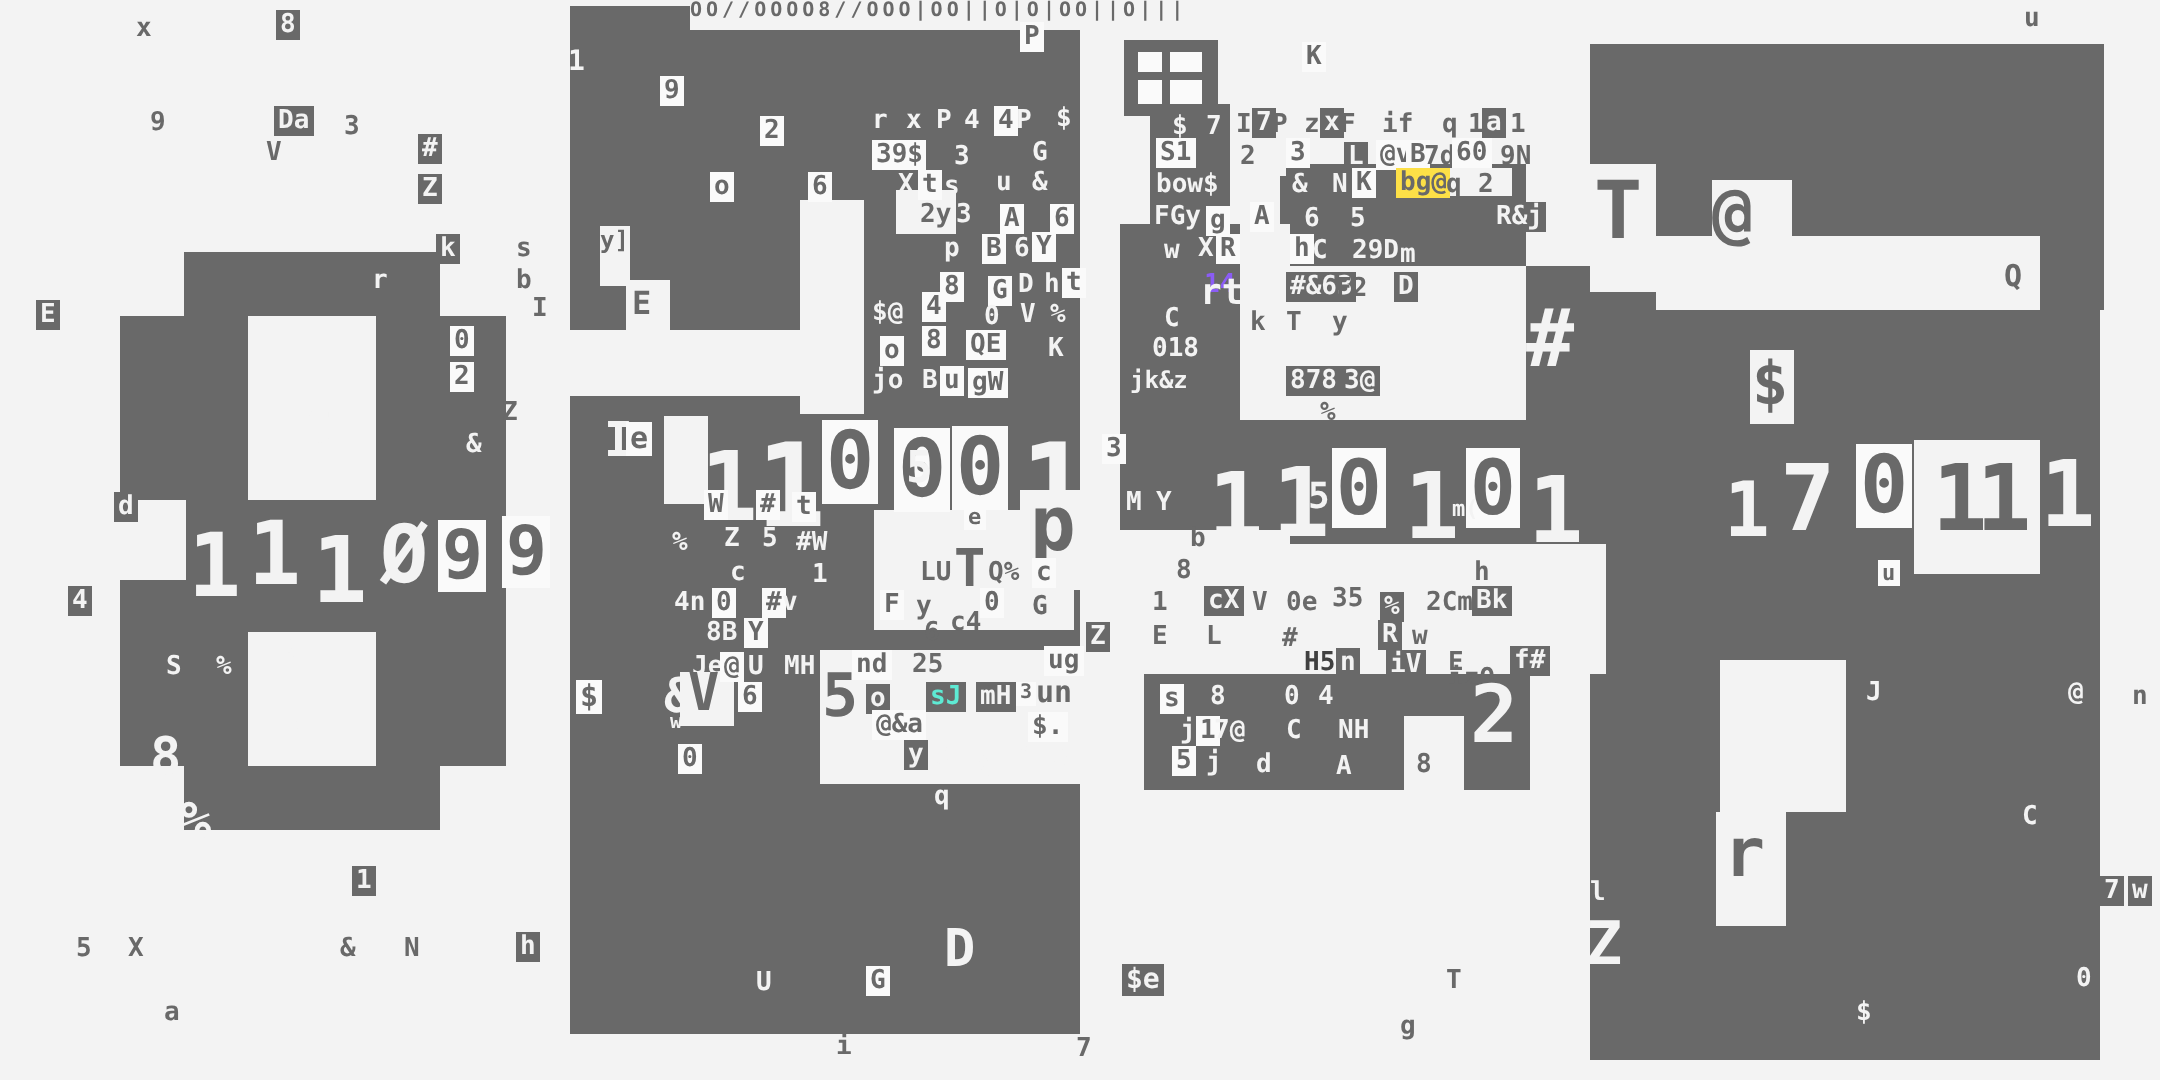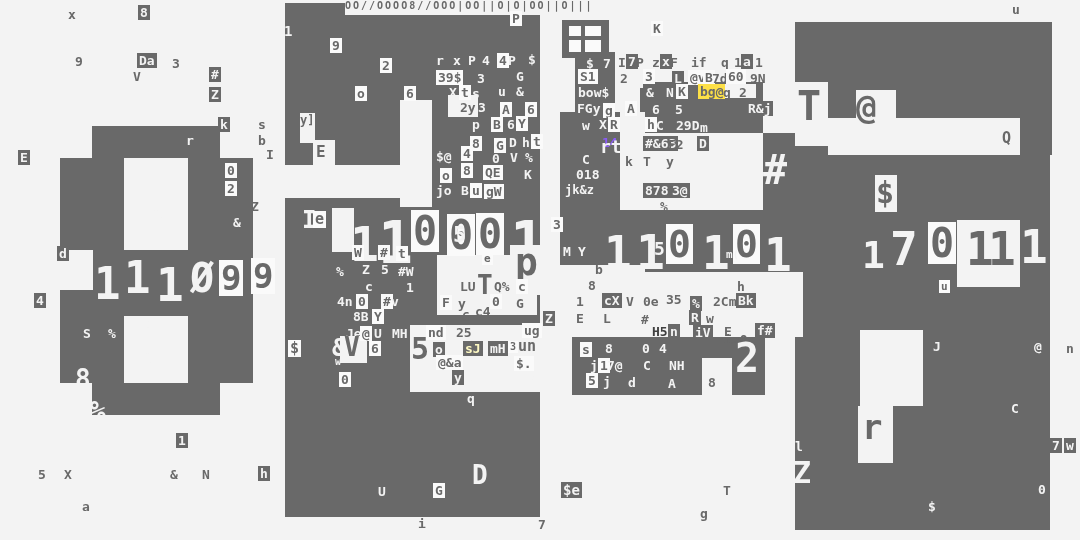--- a/index.html
+++ b/index.html
@@ -214,21 +214,21 @@
     <span class="g l" style="left: 392px; top: 327px; font-size: 13px; color: rgb(243, 243, 243);">MH</span>
     <span class="g wb" style="left: 426px; top: 325px; font-size: 13px; background: rgb(250, 250, 250); color: rgb(105, 105, 105);">nd</span>
     <span class="g d" style="left: 456px; top: 326px; font-size: 13px; color: rgb(105, 105, 105);">25</span>
     <span class="g wb" style="left: 505px; top: 323px; font-size: 13px; background: rgb(250, 250, 250); color: rgb(105, 105, 105); margin-left: 17px;">ug</span>
     <span class="g wb" style="left: 288px; top: 340px; font-size: 15px; background: rgb(250, 250, 250); color: rgb(105, 105, 105);">$</span>
     <span class="g l" style="left: 332px; top: 336px; font-size: 24px; color: rgb(243, 243, 243);">&amp;</span>
     <span class="g d" style="left: 344px; top: 334px; font-size: 26px; color: rgb(105, 105, 105);">V</span>
     <span class="g wb" style="left: 369px; top: 341px; font-size: 13px; background: rgb(250, 250, 250); color: rgb(105, 105, 105);">6</span>
     <span class="g d" style="left: 411px; top: 334px; font-size: 30px; color: rgb(105, 105, 105);">5</span>
     <span class="g ib" style="left: 433px; top: 342px; font-size: 13px; background: rgb(105, 105, 105); color: rgb(243, 243, 243);">o</span>
-    <span class="g ib" style="left: 463px; top: 341px; font-size: 13px; background: rgb(105, 105, 105); color: #fef9c3;">sJ</span>
+    <span class="g ib" style="left: 463px; top: 341px; font-size: 13px; background: rgb(105, 105, 105); color: #5eead4;">sJ</span>
     <span class="g ib" style="left: 488px; top: 341px; font-size: 13px; background: rgb(105, 105, 105); color: rgb(243, 243, 243);">mH</span>
     <span class="g wb" style="left: 508px; top: 341px; font-size: 10px; background: rgb(250, 250, 250); color: rgb(105, 105, 105);">3</span>
     <span class="g d" style="left: 518px; top: 339px; font-size: 15px; color: rgb(105, 105, 105);">un</span>
     <span class="g l" style="left: 335px; top: 357px; font-size: 10px; color: rgb(243, 243, 243);">w</span>
     <span class="g wb" style="left: 436px; top: 355px; font-size: 13px; background: rgb(250, 250, 250); color: rgb(105, 105, 105);">@&amp;a</span>
     <span class="g l" style="left: 475px; top: 357px; font-size: 13px; color: rgb(243, 243, 243);">H</span>
     <span class="g wb" style="left: 514px; top: 356px; font-size: 13px; background: rgb(250, 250, 250); color: rgb(105, 105, 105);">$.</span>
     <span class="g wb" style="left: 339px; top: 372px; font-size: 13px; background: rgb(250, 250, 250); color: rgb(105, 105, 105);">0</span>
     <span class="g ib" style="left: 452px; top: 370px; font-size: 13px; background: rgb(105, 105, 105); color: rgb(243, 243, 243);">y</span>
     <span class="g l" style="left: 467px; top: 373px; font-size: 13px; color: rgb(243, 243, 243);">S</span>

